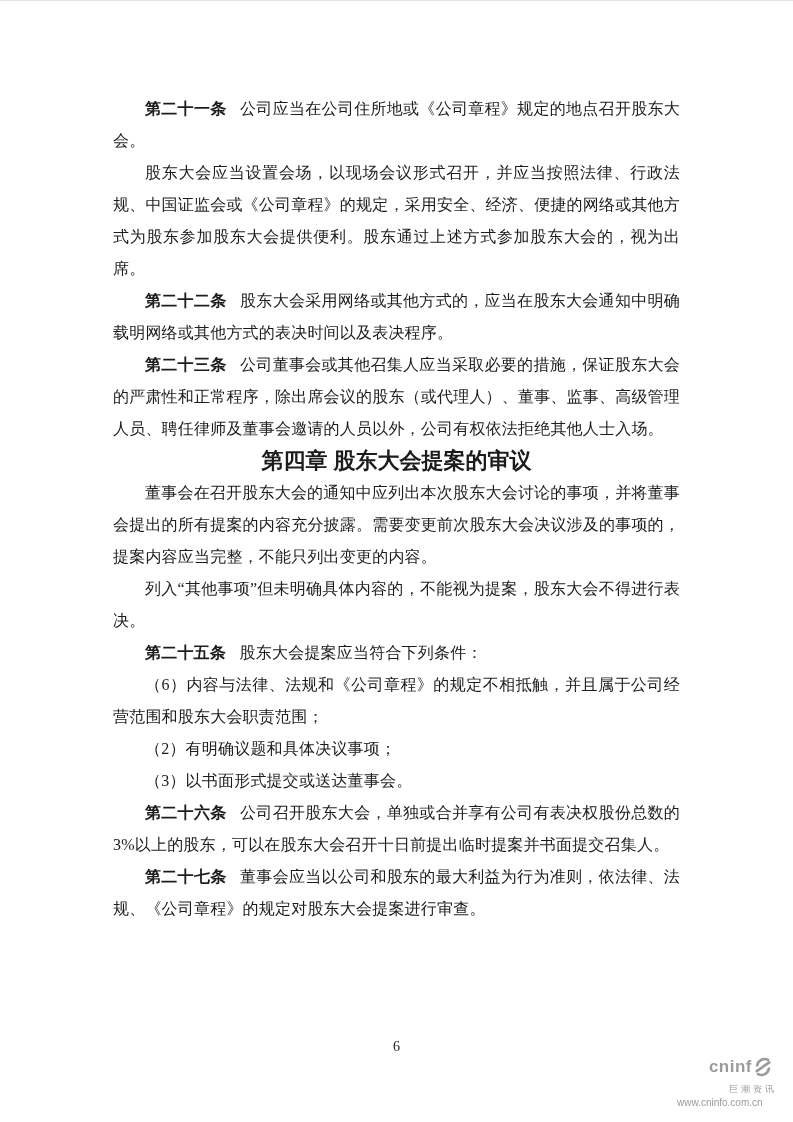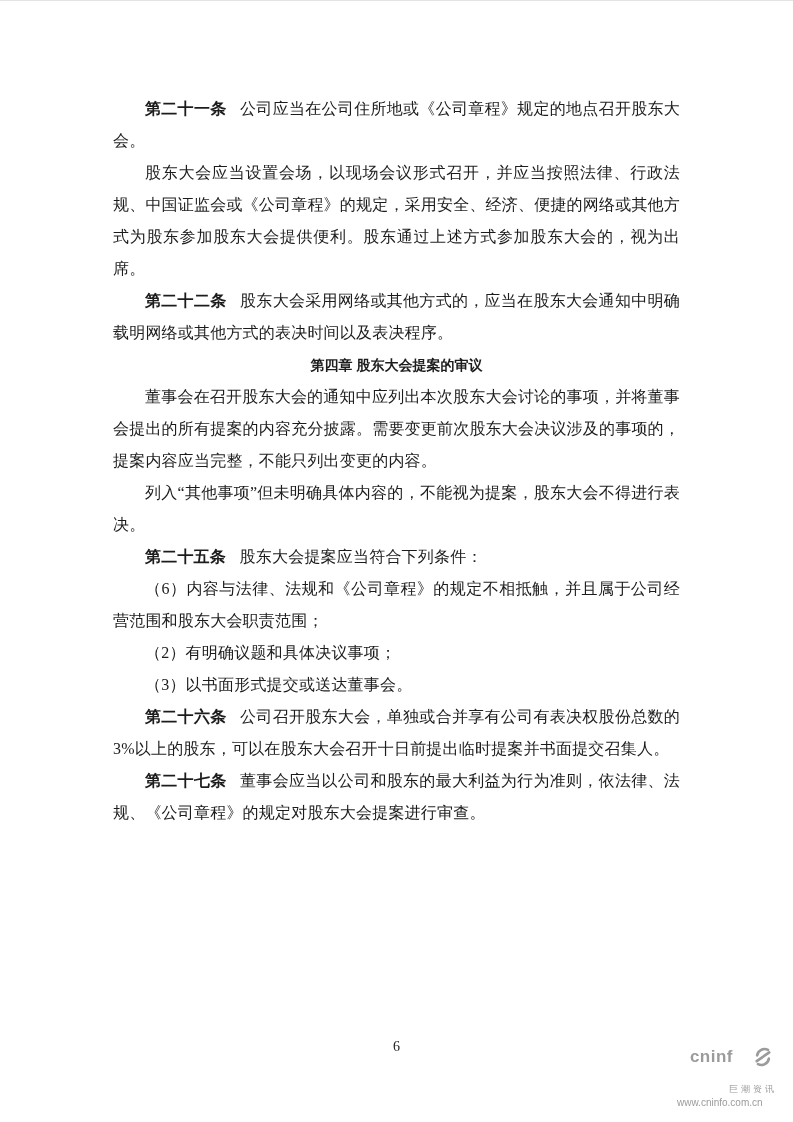--- a/index.html
+++ b/index.html
@@ -26,21 +26,21 @@
   }
   .doc-body p.para {
     font-size: 16px;
     line-height: 32px;
     text-align: justify;
     text-justify: inter-ideograph;
     text-indent: 2em;
     letter-spacing: 0.2px;
   }
   .doc-body h2.chapter-heading {
-    font-size: 14px;
+    font-size: 22px;
     line-height: 32px;
     font-weight: bold;
     text-align: center;
     text-indent: 0;
     font-family: "Liberation Sans", "DejaVu Sans", sans-serif;
   }
   .article-term {
     font-weight: bold;
     font-family: Liberation Sans, sans-serif;
     margin-right: 0.85em;
@@ -61,58 +61,59 @@
     width: 110px;
     text-align: center;
     color: #9b9b9b;
     font-family: "Liberation Sans", "DejaVu Sans", sans-serif;
     line-height: 1.1;
   }
   .cninfo-logo .brand-row {
     display: flex;
     align-items: center;
     justify-content: flex-end;
-    gap: 20px;
+    gap: 1px;
     padding-right: 14px;
     margin-top: 8px;
   }
   .cninfo-logo .brand-text {
     font-size: 17px;
     font-weight: bold;
     letter-spacing: 0.5px;
   }
   .cninfo-logo .swirl-icon {
     width: 20px;
     height: 20px;
     display: inline-block;
   }
   .cninfo-logo .name-cn {
     font-size: 9px;
     letter-spacing: 3px;
-    margin-top: 18px;
+    margin-top: 8px;
     padding-right: 10px;
     text-align: right;
     white-space: nowrap;
   }
   .cninfo-logo .url {
     font-size: 10px;
     margin-top: 2px;
     text-align: left;
     white-space: nowrap;
   }
 </style>
 </head>
 <body>
 
 <div class="page">
 
   <div class="doc-body">
       <p class="para"><b class="article-term">第二十一条</b>公司应当在公司住所地或《公司章程》规定的地点召开股东大会。</p>
       <p class="para">股东大会应当设置会场，以现场会议形式召开，并应当按照法律、行政法规、中国证监会或《公司章程》的规定，采用安全、经济、便捷的网络或其他方式为股东参加股东大会提供便利。股东通过上述方式参加股东大会的，视为出席。</p>
       <p class="para"><b class="article-term">第二十二条</b>股东大会采用网络或其他方式的，应当在股东大会通知中明确载明网络或其他方式的表决时间以及表决程序。</p>
+      <p class="para"><b class="article-term">第二十三条</b>公司董事会或其他召集人应当采取必要的措施，保证股东大会的严肃性和正常程序，除出席会议的股东（或代理人）、董事、监事、高级管理人员、聘任律师及董事会邀请的人员以外，公司有权依法拒绝其他人士入场。</p>
       <h2 class="chapter-heading">第四章 股东大会提案的审议</h2>
       <p class="para">董事会在召开股东大会的通知中应列出本次股东大会讨论的事项，并将董事会提出的所有提案的内容充分披露。需要变更前次股东大会决议涉及的事项的，提案内容应当完整，不能只列出变更的内容。</p>
       <p class="para">列入“其他事项”但未明确具体内容的，不能视为提案，股东大会不得进行表决。</p>
       <p class="para"><b class="article-term">第二十五条</b>股东大会提案应当符合下列条件：</p>
       <p class="para">（6）内容与法律、法规和《公司章程》的规定不相抵触，并且属于公司经营范围和股东大会职责范围；</p>
       <p class="para">（2）有明确议题和具体决议事项；</p>
       <p class="para">（3）以书面形式提交或送达董事会。</p>
       <p class="para"><b class="article-term">第二十六条</b>公司召开股东大会，单独或合并享有公司有表决权股份总数的3%以上的股东，可以在股东大会召开十日前提出临时提案并书面提交召集人。</p>
       <p class="para"><b class="article-term">第二十七条</b>董事会应当以公司和股东的最大利益为行为准则，依法律、法规、《公司章程》的规定对股东大会提案进行审查。</p>
     </div>

